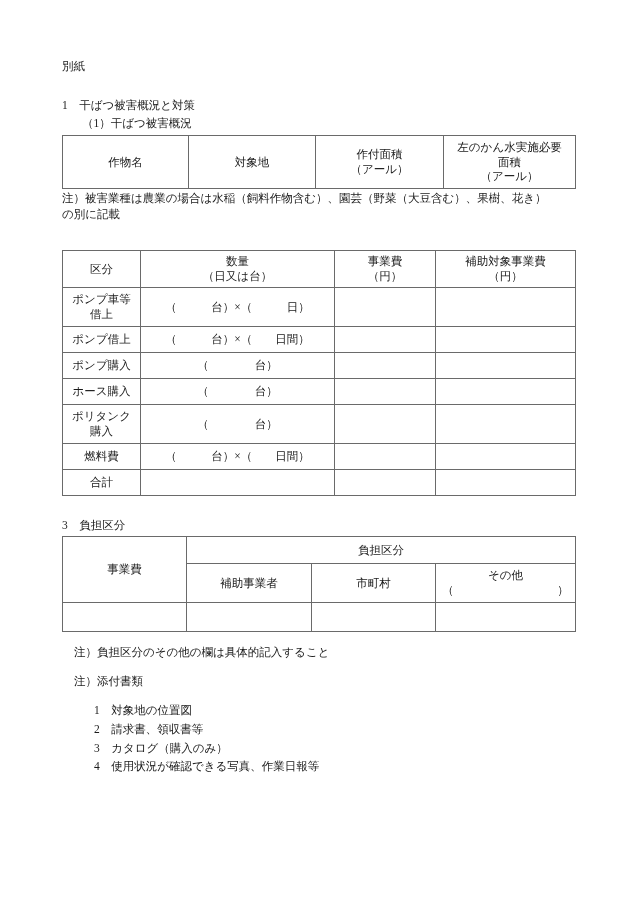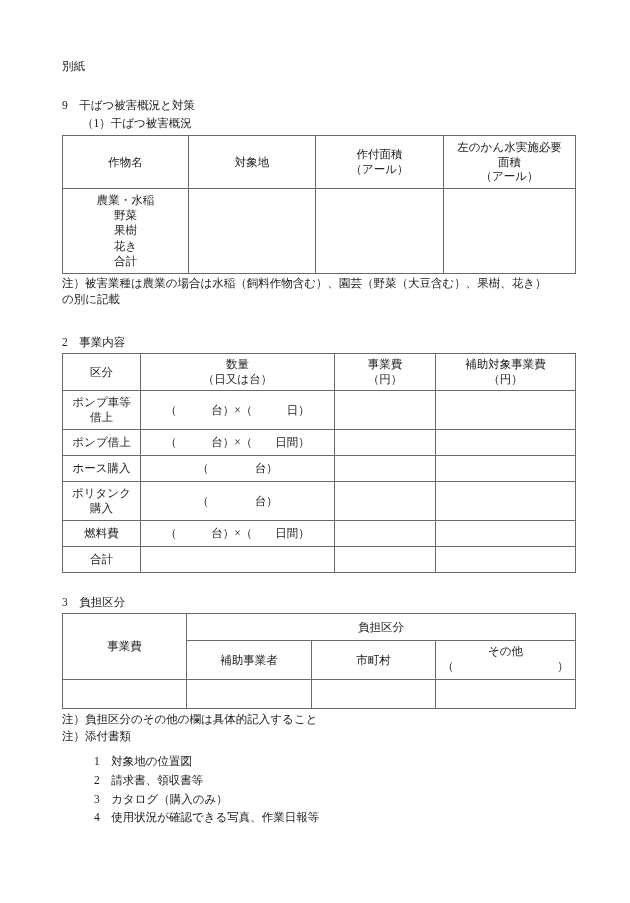--- a/index.html
+++ b/index.html
@@ -107,35 +107,34 @@
   
   .t3 col.c1 { width: 124px; }
   .t3 col.c2 { width: 125px; }
   .t3 col.c3 { width: 124px; }
   .t3 col.c4 { width: 140px; }
   .t3 .span-head td { height: 22px; }
   .t3 .sub-head td { height: 34px; }
   .t3 .entry-row td { height: 24px; }
   .other-cell {
     line-height: 1.3;
-    font-family: Liberation Mono, monospace;
   }
   .other-paren {
     display: block;
     white-space: pre;
   }
 
   .footer-notes {
     margin-top: 2px;
   }
   .footer-notes .note-line {
     font-size: 11.5px;
     line-height: 1.45;
     white-space: pre;
-    margin: 0;
+    margin: 12px;
   }
   .attach-list {
     list-style: none;
     margin: 8px;
     padding: 0;
   }
   .attach-list li {
     font-size: 11.5px;
     line-height: 1.62;
     padding-left: 24px;
@@ -143,63 +142,48 @@
   }
 </style>
 </head>
 <body>
 
 <div class="page">
 
   <div class="attach-label">別紙</div>
 
 
-  <div class="section-heading">9　干ばつ被害概況と対策</div>
+  <div class="section-heading">1　干ばつ被害概況と対策</div>
   <div class="subsection-heading">（1）干ばつ被害概況</div>
 
   <table class="form t1">
     <colgroup>
         <col class="c1">
         <col class="c2">
         <col class="c3">
         <col class="c4">
       </colgroup>
     <tbody>
       <tr class="hdr">
         <td>作物名</td>
         <td>対象地</td>
         <td style="white-space:pre;">作付面積
 （アール）</td>
         <td style="white-space:pre;">左のかん水実施必要
 面積
 （アール）</td>
       </tr>
-      <tr>
-        <td class="crop-cell">
-          <ul class="crop-list">
-            <li>農業・水稲</li>
-            <li>野菜</li>
-            <li>果樹</li>
-            <li>花き</li>
-            <li>合計</li>
-          </ul>
-        </td>
-        <td class="crop-cell"></td>
-        <td class="crop-cell"></td>
-        <td class="crop-cell"></td>
-      </tr>
     </tbody>
   </table>
 
   <p class="note">注）被害業種は農業の場合は水稲（飼料作物含む）、園芸（野菜（大豆含む）、果樹、花き）
 の別に記載</p>
 
   <div class="gap-lg"></div>
 
-  <div class="section-heading">2　事業内容</div>
 
   <table class="form t2">
     <colgroup>
         <col class="c1">
         <col class="c2">
         <col class="c3">
         <col class="c4">
       </colgroup>
     <tbody>
       <tr class="hdr">
@@ -220,20 +204,26 @@
         <td></td>
       </tr>
 
       <tr class="short">
         <td class="label" style="white-space:pre;">ポンプ借上</td>
         <td class="qty">（　　　台）×（　　日間）</td>
         <td></td>
         <td></td>
       </tr>
 
+      <tr class="short">
+        <td class="label" style="white-space:pre;">ポンプ購入</td>
+        <td class="qty">（　　　　台）</td>
+        <td></td>
+        <td></td>
+      </tr>
 
       <tr class="short">
         <td class="label" style="white-space:pre;">ホース購入</td>
         <td class="qty">（　　　　台）</td>
         <td></td>
         <td></td>
       </tr>
 
       <tr class="tall">
         <td class="label" style="white-space:pre;">ポリタンク

